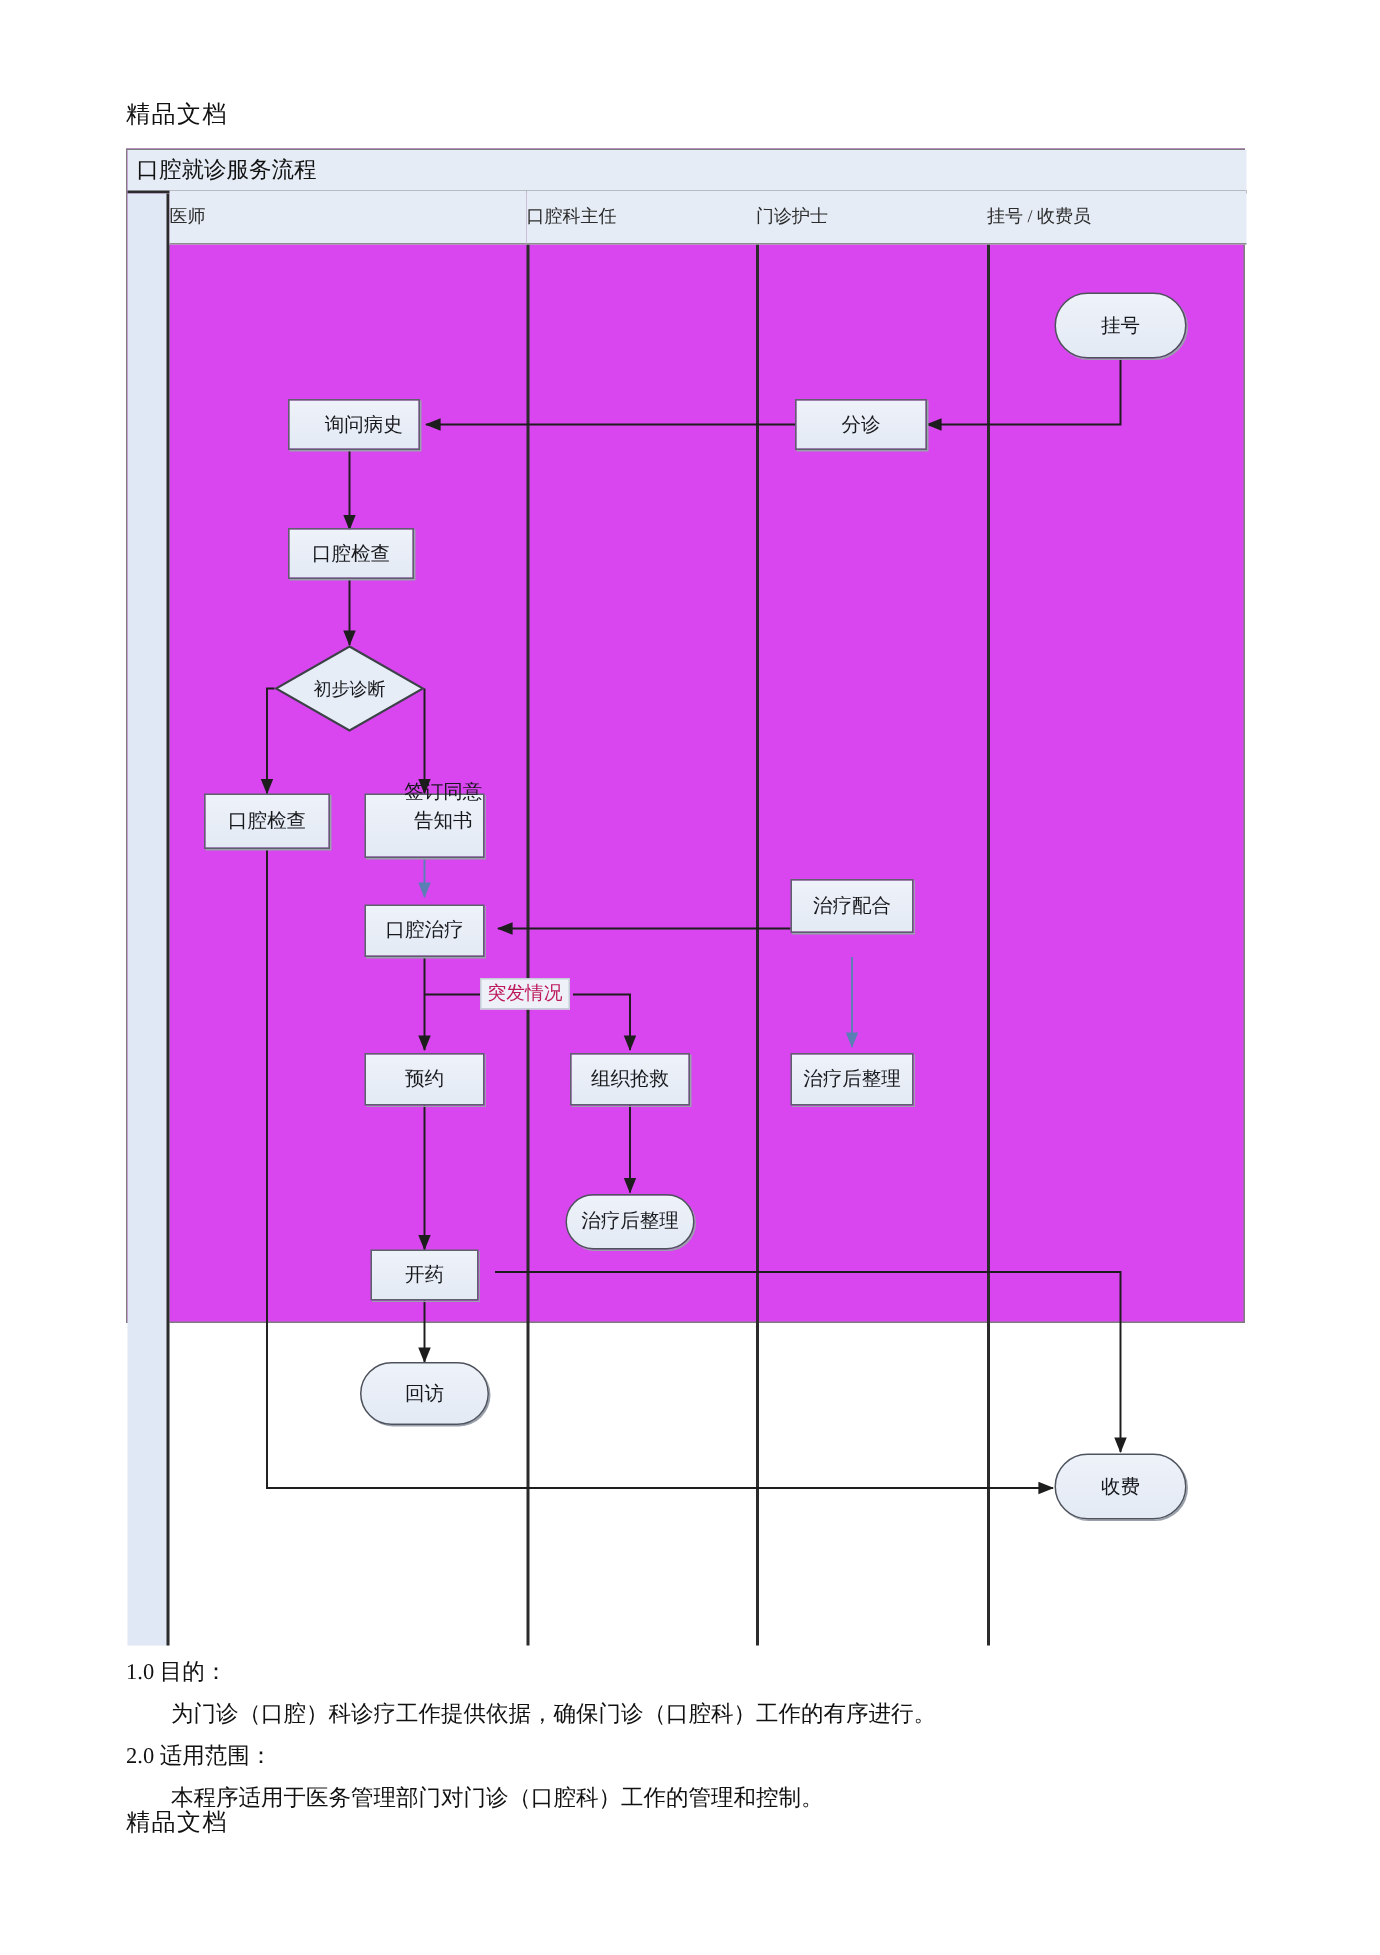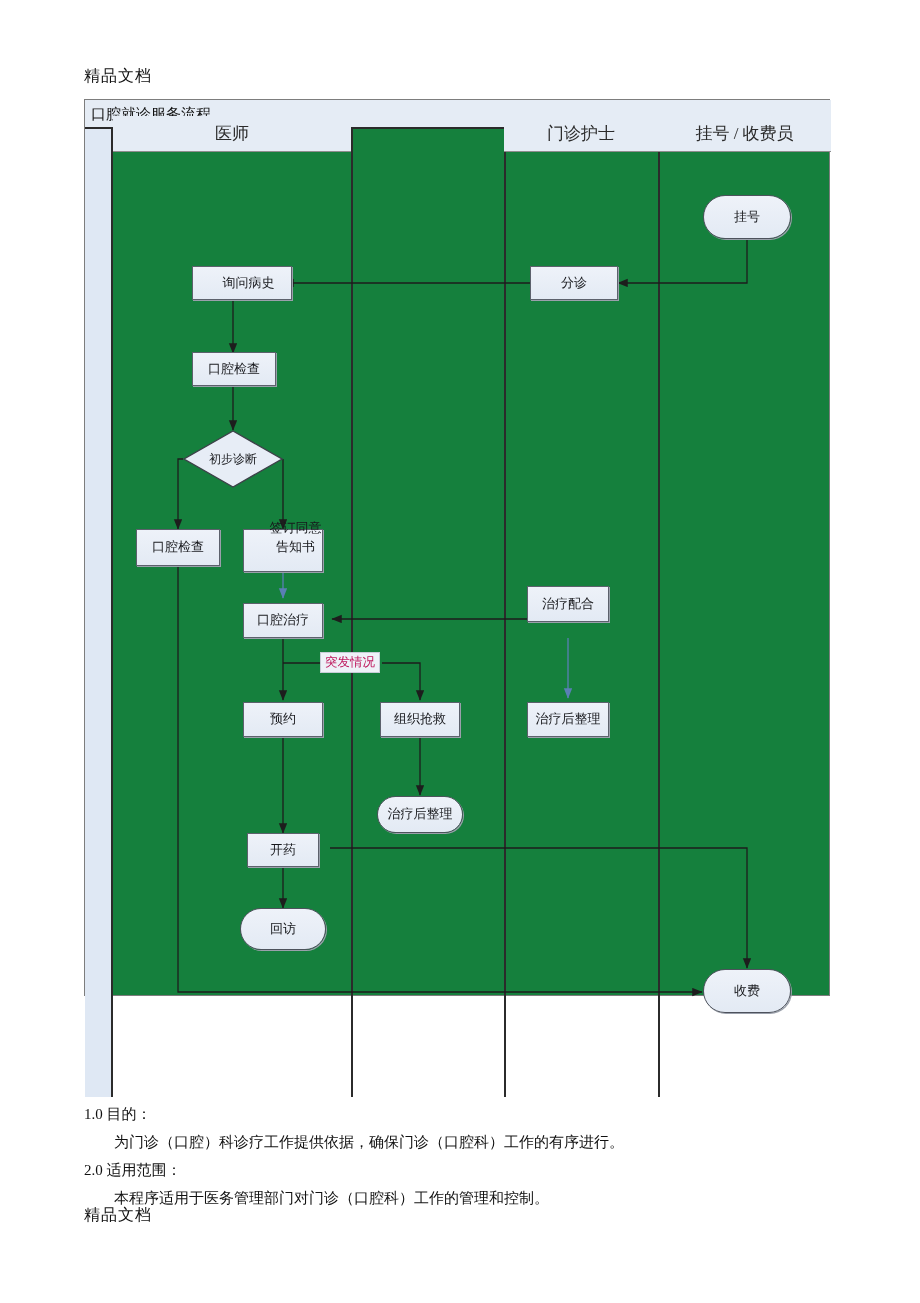--- a/index.html
+++ b/index.html
@@ -10,33 +10,33 @@
   }
   .doc-mark{
     position:absolute;left:84px;font-size:16px;letter-spacing:1px;
     font-family:"Liberation Serif","DejaVu Serif",serif;color:#111;
   }
   #mark-top{top:66px;}
   #mark-bottom{top:1205px;}
 
   
   .lane-table{
-    position:absolute;left:84px;top:99px;width:746px;height:897px;
-    box-sizing:border-box;border:1px solid #7d7d7d;background:#15803d;
+    position:absolute;left:84px;top:99px;width:746px;height:783px;
+    box-sizing:border-box;border:1px solid #7d7d7d;background:#d946ef;
   }
   .lane-title{
     position:absolute;left:0;top:0;width:746px;height:29px;
     box-sizing:border-box;background:#e5ecf5;border-bottom:2px solid #2b2b2b;
     font-size:15px;line-height:28px;padding-left:6px;color:#111;
     font-family:"Liberation Serif","DejaVu Serif",serif;
   }
   .lane-head{
-    position:absolute;top:16px;height:36px;box-sizing:border-box;
+    position:absolute;top:27px;height:36px;box-sizing:border-box;
     background:#e5ecf5;border-bottom:1px solid #8d8d8d;
-    font-size:17px;line-height:35px;text-align:center;color:#2b2b2b;
+    font-size:12px;line-height:35px;text-align:left;color:#2b2b2b;
   }
   .lane-col-narrow{
     position:absolute;left:0;top:29px;width:28px;height:968px;
     box-sizing:border-box;background:#dfe8f4;border-right:2px solid #2b2b2b;
   }
   .vdiv{position:absolute;top:29px;width:0;border-left:2px solid #2b2b2b;height:968px;}
 
   
   .flow{position:absolute;left:0;top:0;width:920px;height:1303px;pointer-events:none;}
 
@@ -88,20 +88,21 @@
 <div class="lane-table">
   <div class="lane-title">口腔就诊服务流程</div>
 
   <div class="lane-col-narrow"></div>
 
   <div class="vdiv" style="left:266px;"></div>
   <div class="vdiv" style="left:419px;"></div>
   <div class="vdiv" style="left:573px;"></div>
 
   <div class="lane-head" style="left:28px;width:238px;">医师</div>
+  <div class="lane-head" style="left:266px;width:153px;">口腔科主任</div>
   <div class="lane-head" style="left:419px;width:154px;">门诊护士</div>
   <div class="lane-head" style="left:573px;width:173px;">挂号 / 收费员</div>
 </div>
 
 <svg class="flow" xmlns="http://www.w3.org/2000/svg">
   <defs>
     <marker id="ah" markerWidth="9" markerHeight="9" refX="7.5" refY="3.2" orient="auto">
       <path d="M0,0 L8,3.2 L0,6.4 z" fill="#1d1d1d"></path>
     </marker>
     <marker id="ahb" markerWidth="9" markerHeight="9" refX="7.5" refY="3.2" orient="auto">
@@ -148,21 +149,21 @@
 </svg>
 
 <div class="node term" style="left:703px;top:195px;width:88px;height:44px;">
   <span>挂号</span>
 </div>
 
 <div class="node proc" style="left:530px;top:266px;width:88px;height:34px;">
   <span>分诊</span>
 </div>
 
-<div class="node proc" style="left:192px;top:266px;width:100px;height:34px;padding-left:13px;">
+<div class="node proc" style="left:192px;top:266px;width:88px;height:34px;padding-left:13px;">
   <span>询问病史</span>
 </div>
 
 <div class="node proc" style="left:192px;top:352px;width:84px;height:34px;">
   <span>口腔检查</span>
 </div>
 
 <div class="diamond" style="left:183px;top:430px;">
   <svg width="100" height="58" style="position:absolute;left:0;top:0;" xmlns="http://www.w3.org/2000/svg">
     <polygon points="50,1 99,29 50,57 1,29" fill="#e7edf6" stroke="#3d4249" stroke-width="1.4"></polygon>

